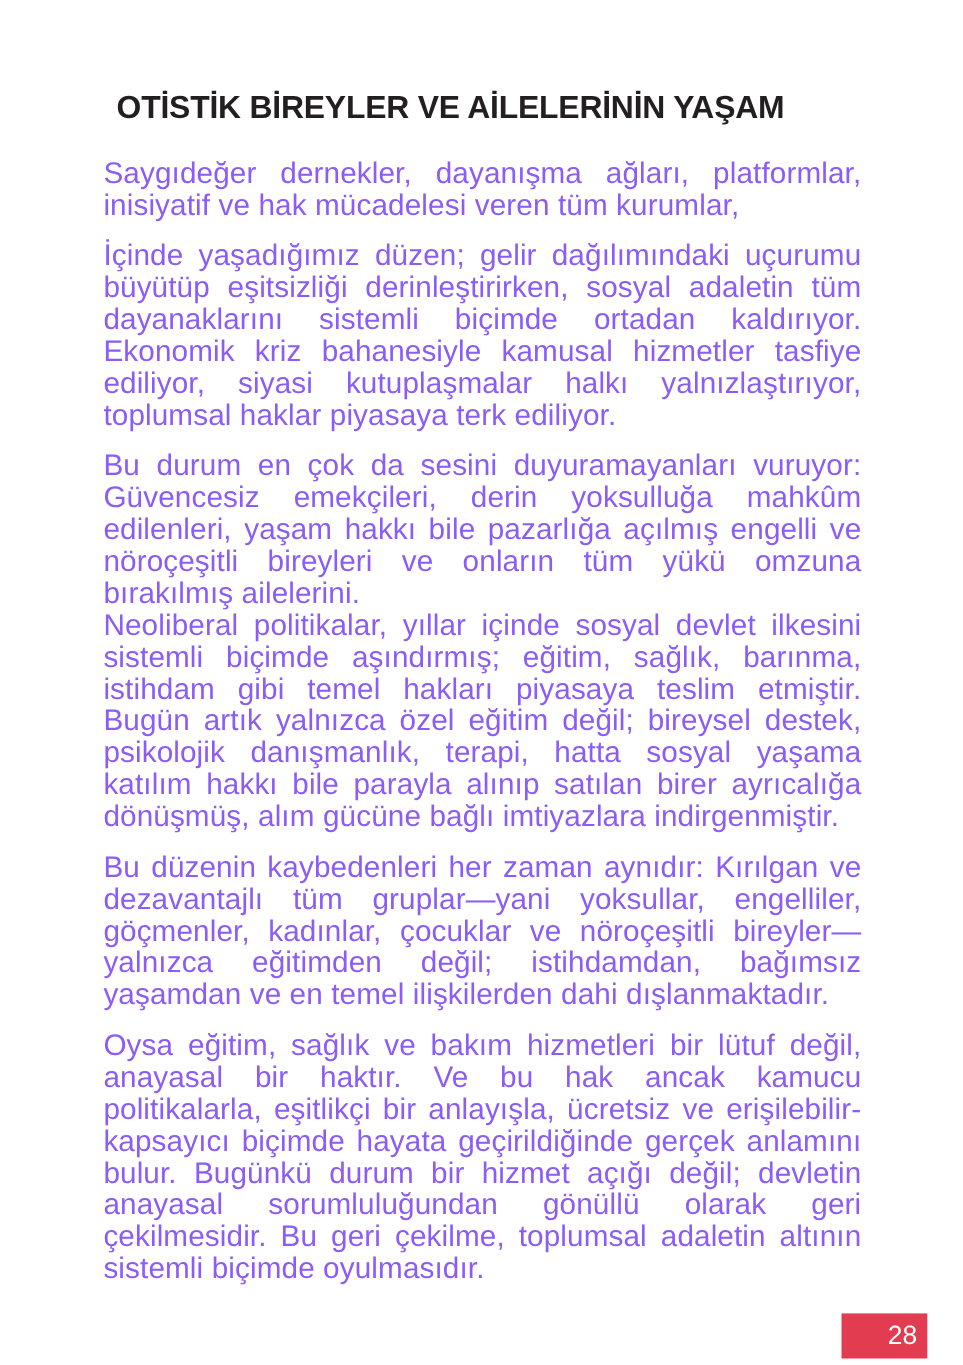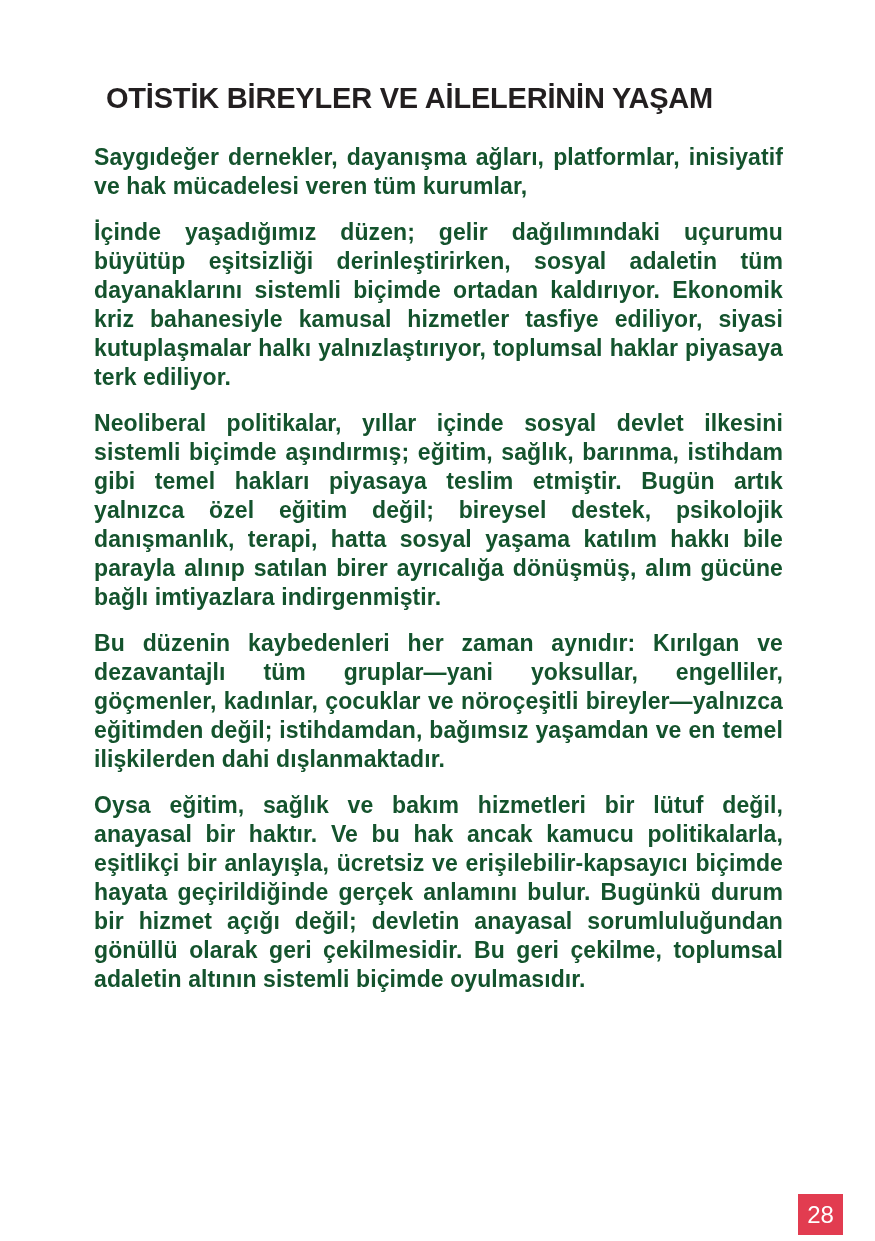--- a/index.html
+++ b/index.html
@@ -29,57 +29,58 @@
   .doc-title span { display: block; }
   .doc-date {
     margin: 0 0 26px 0;
     color: #3a3a3a;
     font-size: 21px;
     font-weight: 400;
     line-height: 24px;
   }
   .body-paragraph {
     margin: 0 0 17px 0;
-    color: #14532d;
-    font-size: 23px;
+    color: #8b5cf6;
+    font-size: 27px;
     line-height: 29px;
     letter-spacing: 0.1px;
     text-align: justify;
-    font-weight: bold;
   }
   .body-paragraph.tight {
     margin-bottom: 0;
   }
   .page-number-badge {
     position: absolute;
     right: 32px;
     bottom: 6px;
     width: 45px;
     height: 41px;
     display: flex;
     align-items: center;
     justify-content: center;
     color: #ffffff;
     font-size: 24px;
     font-weight: 400;
+    padding-left: 33px;
   }
 </style>
 </head>
 <body>
 
 <div class="page">
   <div class="content">
 
     <h1 class="doc-title">
       <span>OTİSTİK BİREYLER VE AİLELERİNİN YAŞAM</span>
     </h1>
 
 
     <p class="body-paragraph">Saygıdeğer dernekler, dayanışma ağları, platformlar, inisiyatif ve hak mücadelesi veren tüm kurumlar,</p>
     <p class="body-paragraph">İçinde yaşadığımız düzen; gelir dağılımındaki uçurumu büyütüp eşitsizliği derinleştirirken, sosyal adaletin tüm dayanaklarını sistemli biçimde ortadan kaldırıyor. Ekonomik kriz bahanesiyle kamusal hizmetler tasfiye ediliyor, siyasi kutuplaşmalar halkı yalnızlaştırıyor, toplumsal haklar piyasaya terk ediliyor.</p>
+    <p class="body-paragraph tight">Bu durum en çok da sesini duyuramayanları vuruyor: Güvencesiz emekçileri, derin yoksulluğa mahkûm edilenleri, yaşam hakkı bile pazarlığa açılmış engelli ve nöroçeşitli bireyleri ve onların tüm yükü omzuna bırakılmış ailelerini.</p>
     <p class="body-paragraph">Neoliberal politikalar, yıllar içinde sosyal devlet ilkesini sistemli biçimde aşındırmış; eğitim, sağlık, barınma, istihdam gibi temel hakları piyasaya teslim etmiştir. Bugün artık yalnızca özel eğitim değil; bireysel destek, psikolojik danışmanlık, terapi, hatta sosyal yaşama katılım hakkı bile parayla alınıp satılan birer ayrıcalığa dönüşmüş, alım gücüne bağlı imtiyazlara indirgenmiştir.</p>
     <p class="body-paragraph">Bu düzenin kaybedenleri her zaman aynıdır: Kırılgan ve dezavantajlı tüm gruplar—yani yoksullar, engelliler, göçmenler, kadınlar, çocuklar ve nöroçeşitli bireyler—yalnızca eğitimden değil; istihdamdan, bağımsız yaşamdan ve en temel ilişkilerden dahi dışlanmaktadır.</p>
     <p class="body-paragraph">Oysa eğitim, sağlık ve bakım hizmetleri bir lütuf değil, anayasal bir haktır. Ve bu hak ancak kamucu politikalarla, eşitlikçi bir anlayışla, ücretsiz ve erişilebilir-kapsayıcı biçimde hayata geçirildiğinde gerçek anlamını bulur. Bugünkü durum bir hizmet açığı değil; devletin anayasal sorumluluğundan gönüllü olarak geri çekilmesidir. Bu geri çekilme, toplumsal adaletin altının sistemli biçimde oyulmasıdır.</p>
 
   </div>
 
   <div class="page-number-badge" style="background: rgb(226, 60, 80);">28</div>
 </div>
 
 </body></html>

